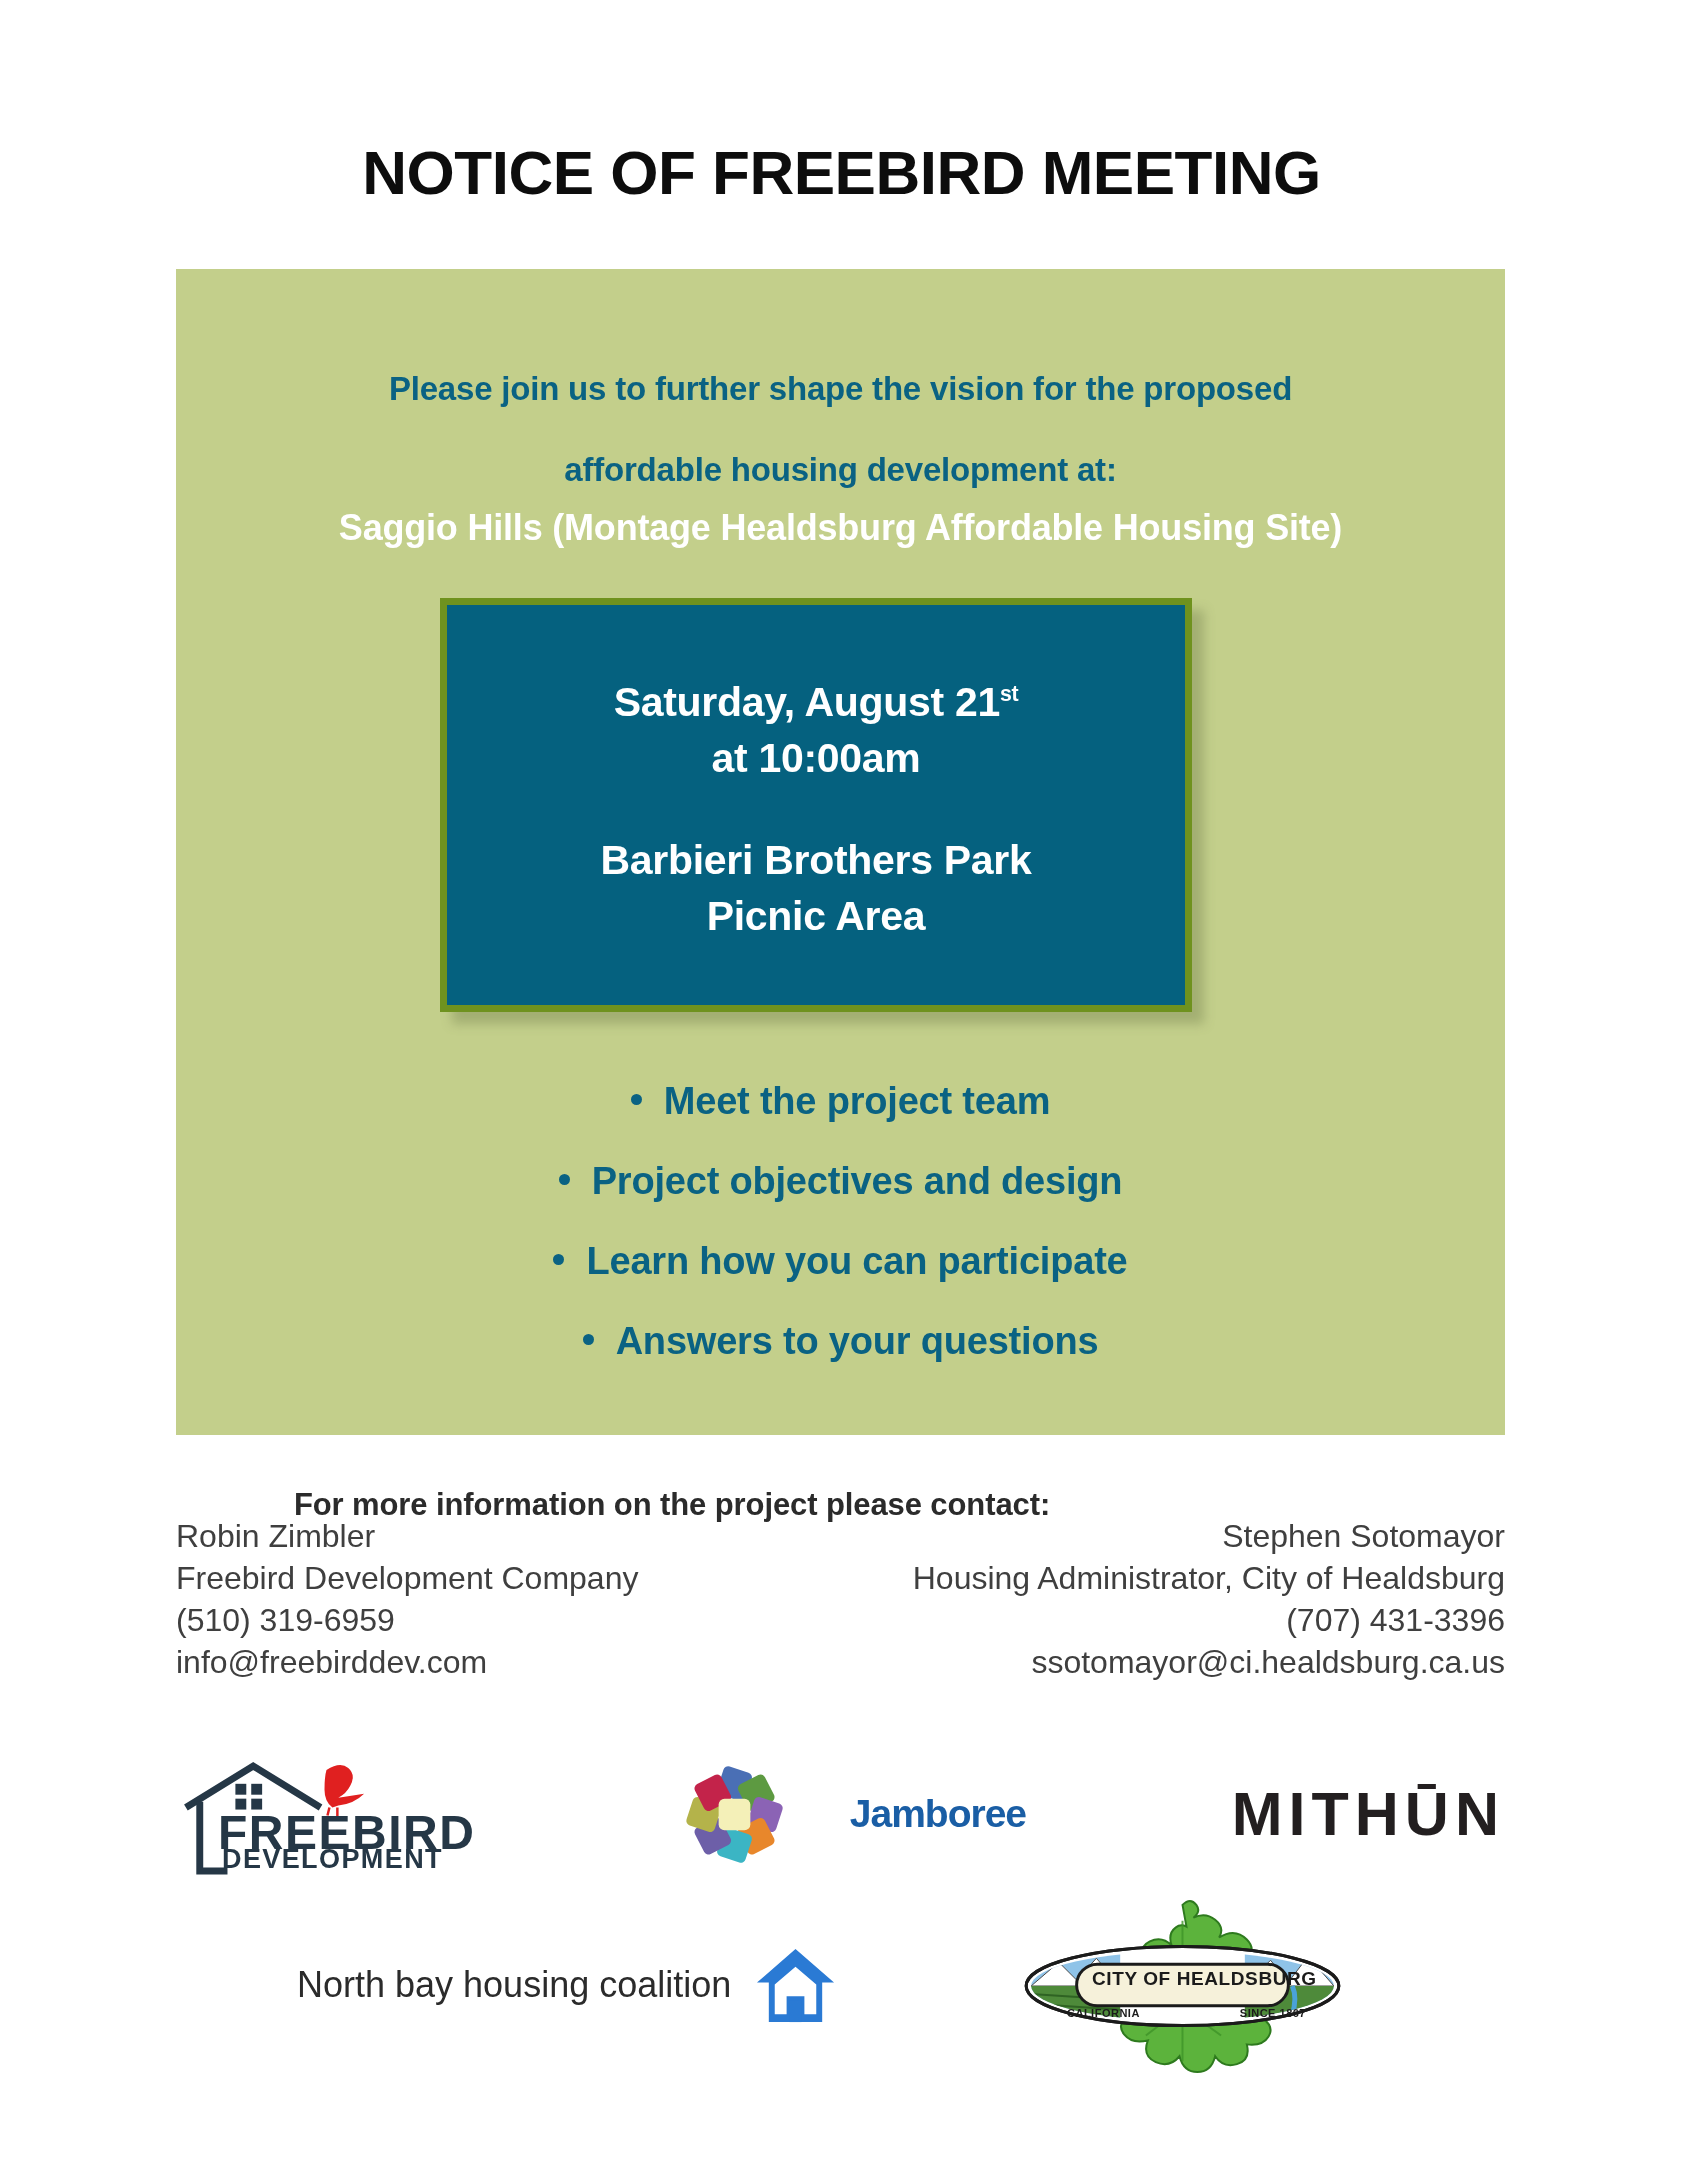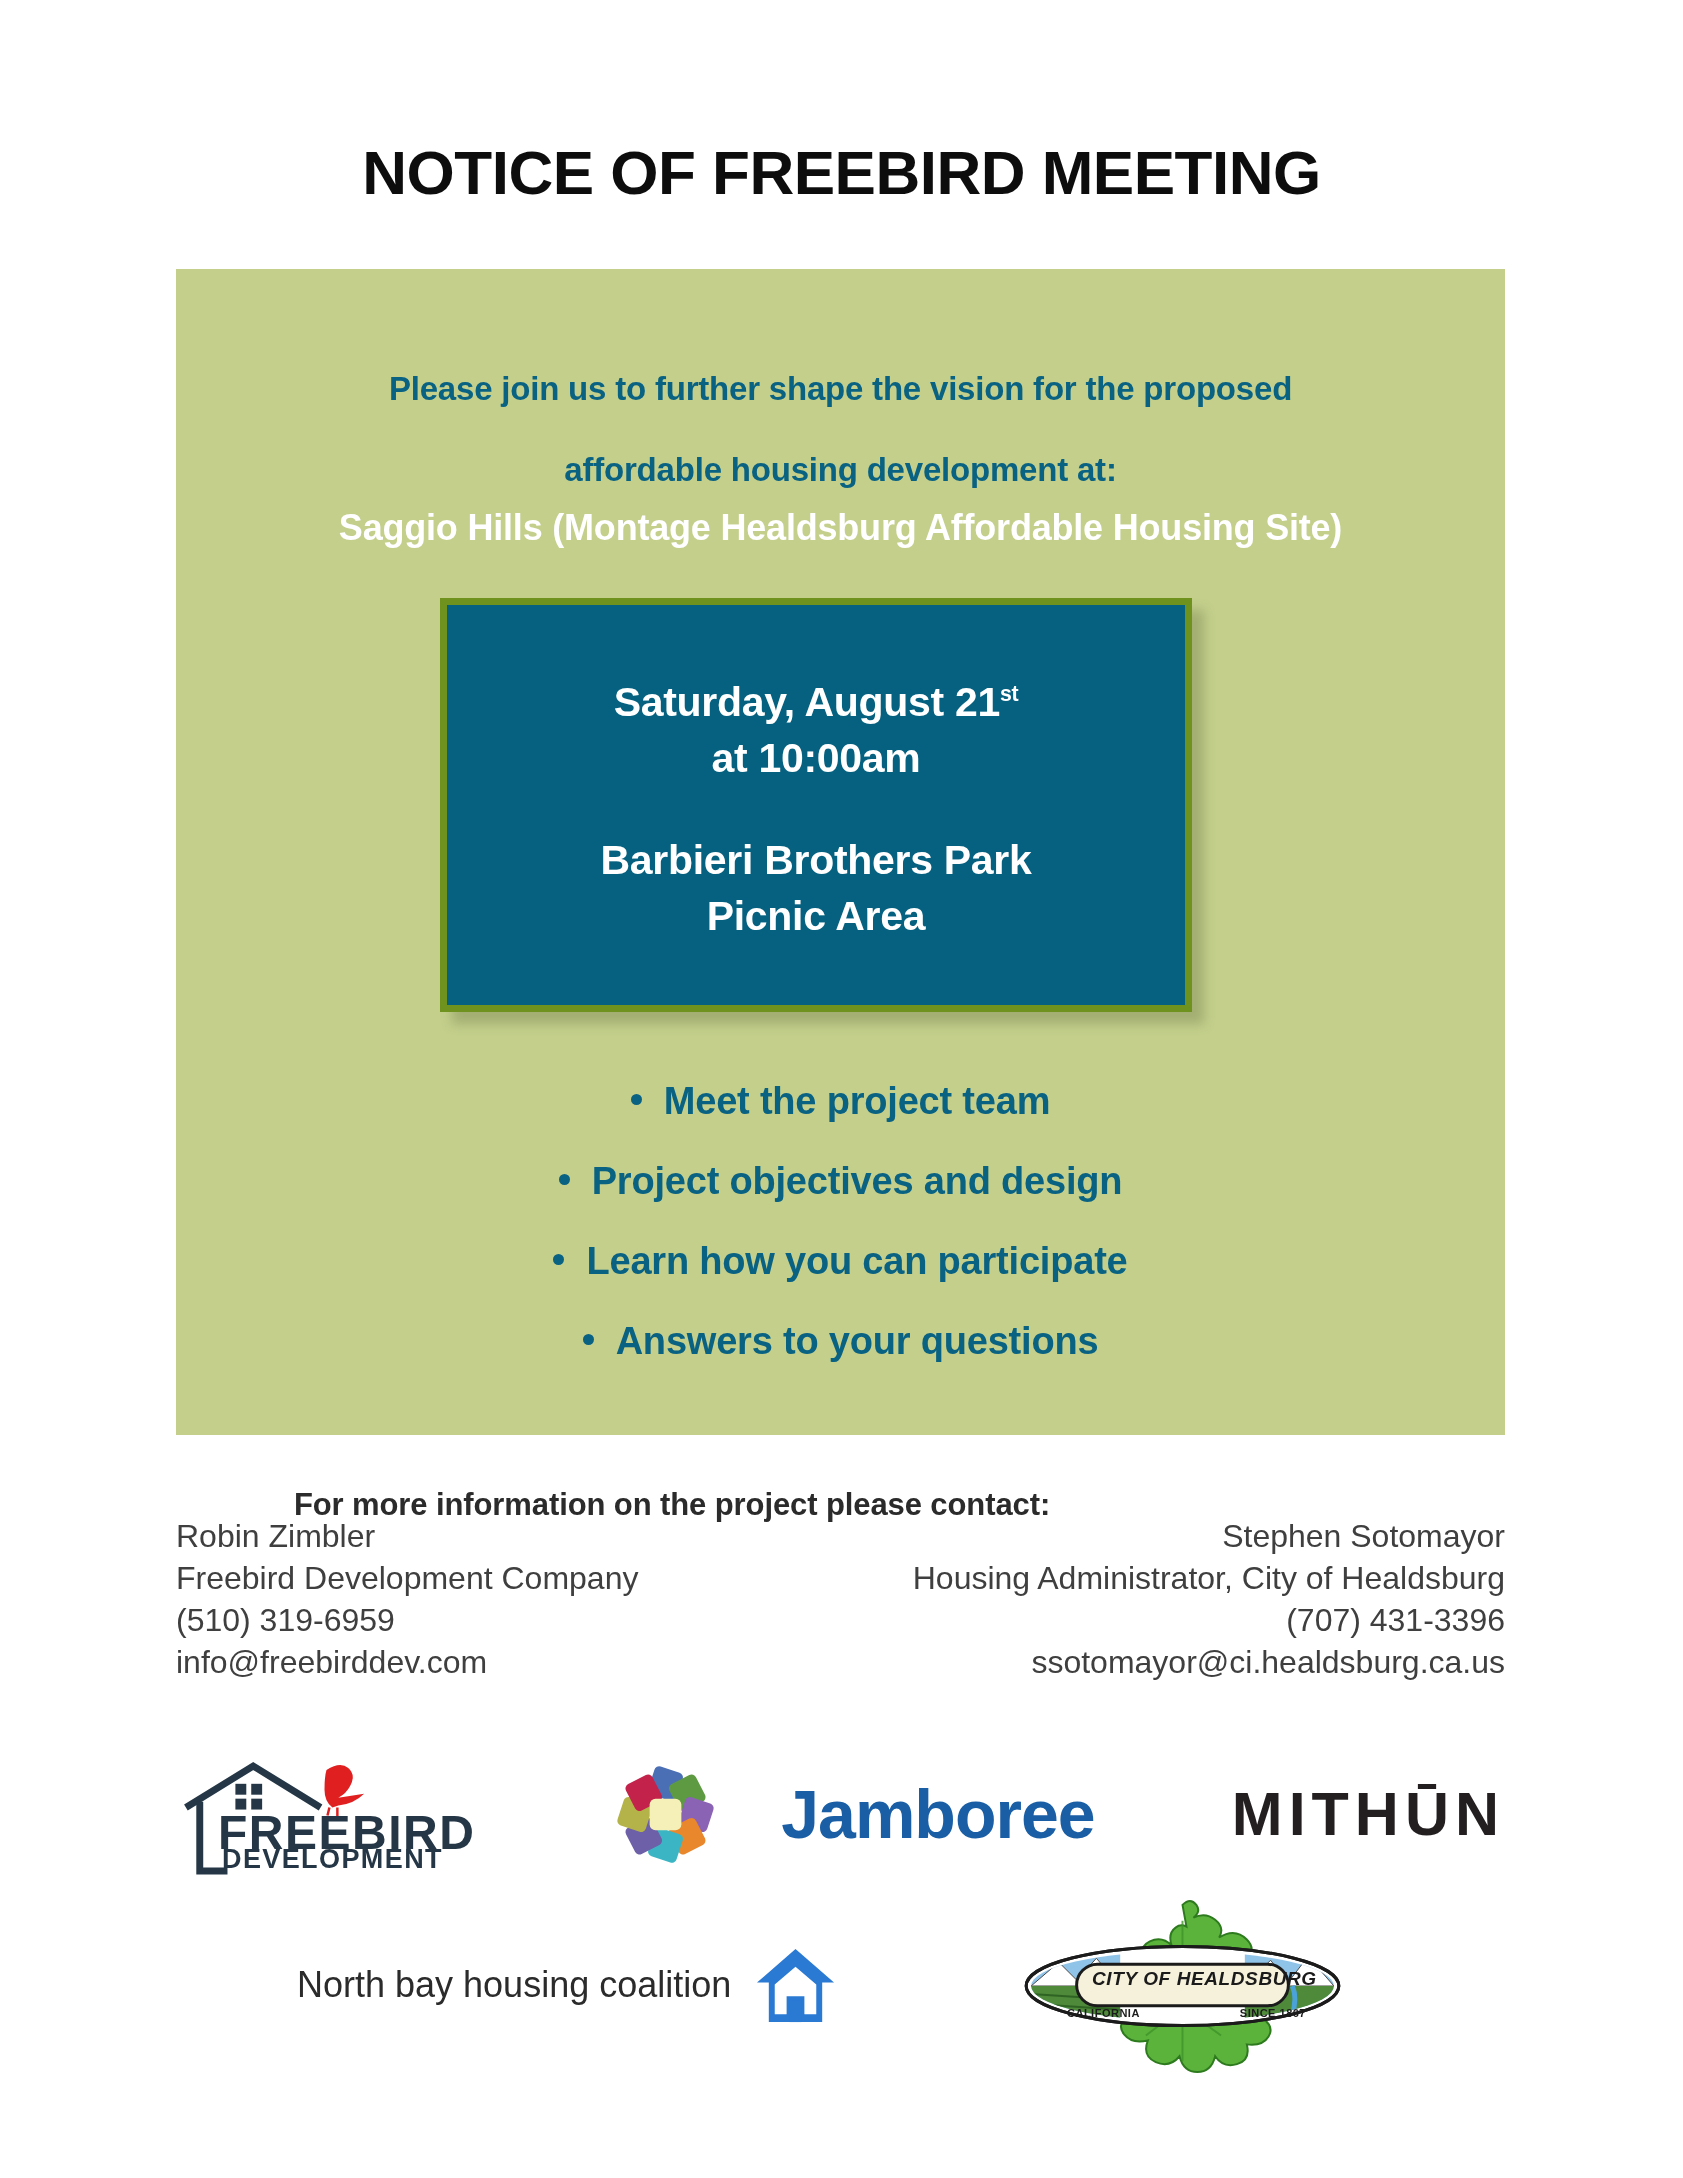--- a/index.html
+++ b/index.html
@@ -184,21 +184,21 @@
   }
   .freebird .fb-text-2 {
     position: absolute; left: 46px; top: 94px;
     font-size: 27px; font-weight: bold; letter-spacing: 1.4px;
     color: #253746; font-family: "Liberation Sans", sans-serif;
   }
 
   
   .jamboree { display: flex; align-items: center; gap: 18px; }
   .jamboree .jb-word {
-    font-size: 68px; font-weight: bold; color: #1a5ea5;
+    font-size: 39px; font-weight: bold; color: #1a5ea5;
     letter-spacing: -1px;
     margin-left: 42px;
   }
 
   
   .mithun {
     font-size: 61px; font-weight: bold; color: #231f20;
     letter-spacing: 6px; font-family: "Liberation Sans", sans-serif;
   }
 
@@ -208,21 +208,20 @@
     font-size: 36px; color: #2b2b2b; font-weight: normal;
     letter-spacing: 0px;
   }
 
   
   .healdsburg { position: relative; width: 327px; height: 188px; }
   .hb-badge-text {
     position: absolute; left: 73px; top: 77px;
     font-size: 19px; font-weight: bold; color: #1b1b1b;
     letter-spacing: 0.6px;
-    font-style: italic;
   }
   .hb-ca {
     position: absolute; left: 48px; top: 116px;
     font-size: 11px; font-weight: bold; color: #1b1b1b; letter-spacing: 0.5px;
   }
   .hb-since {
     position: absolute; right: 40px; top: 116px;
     font-size: 11px; font-weight: bold; color: #1b1b1b; letter-spacing: 0.5px;
   }
 </style>

